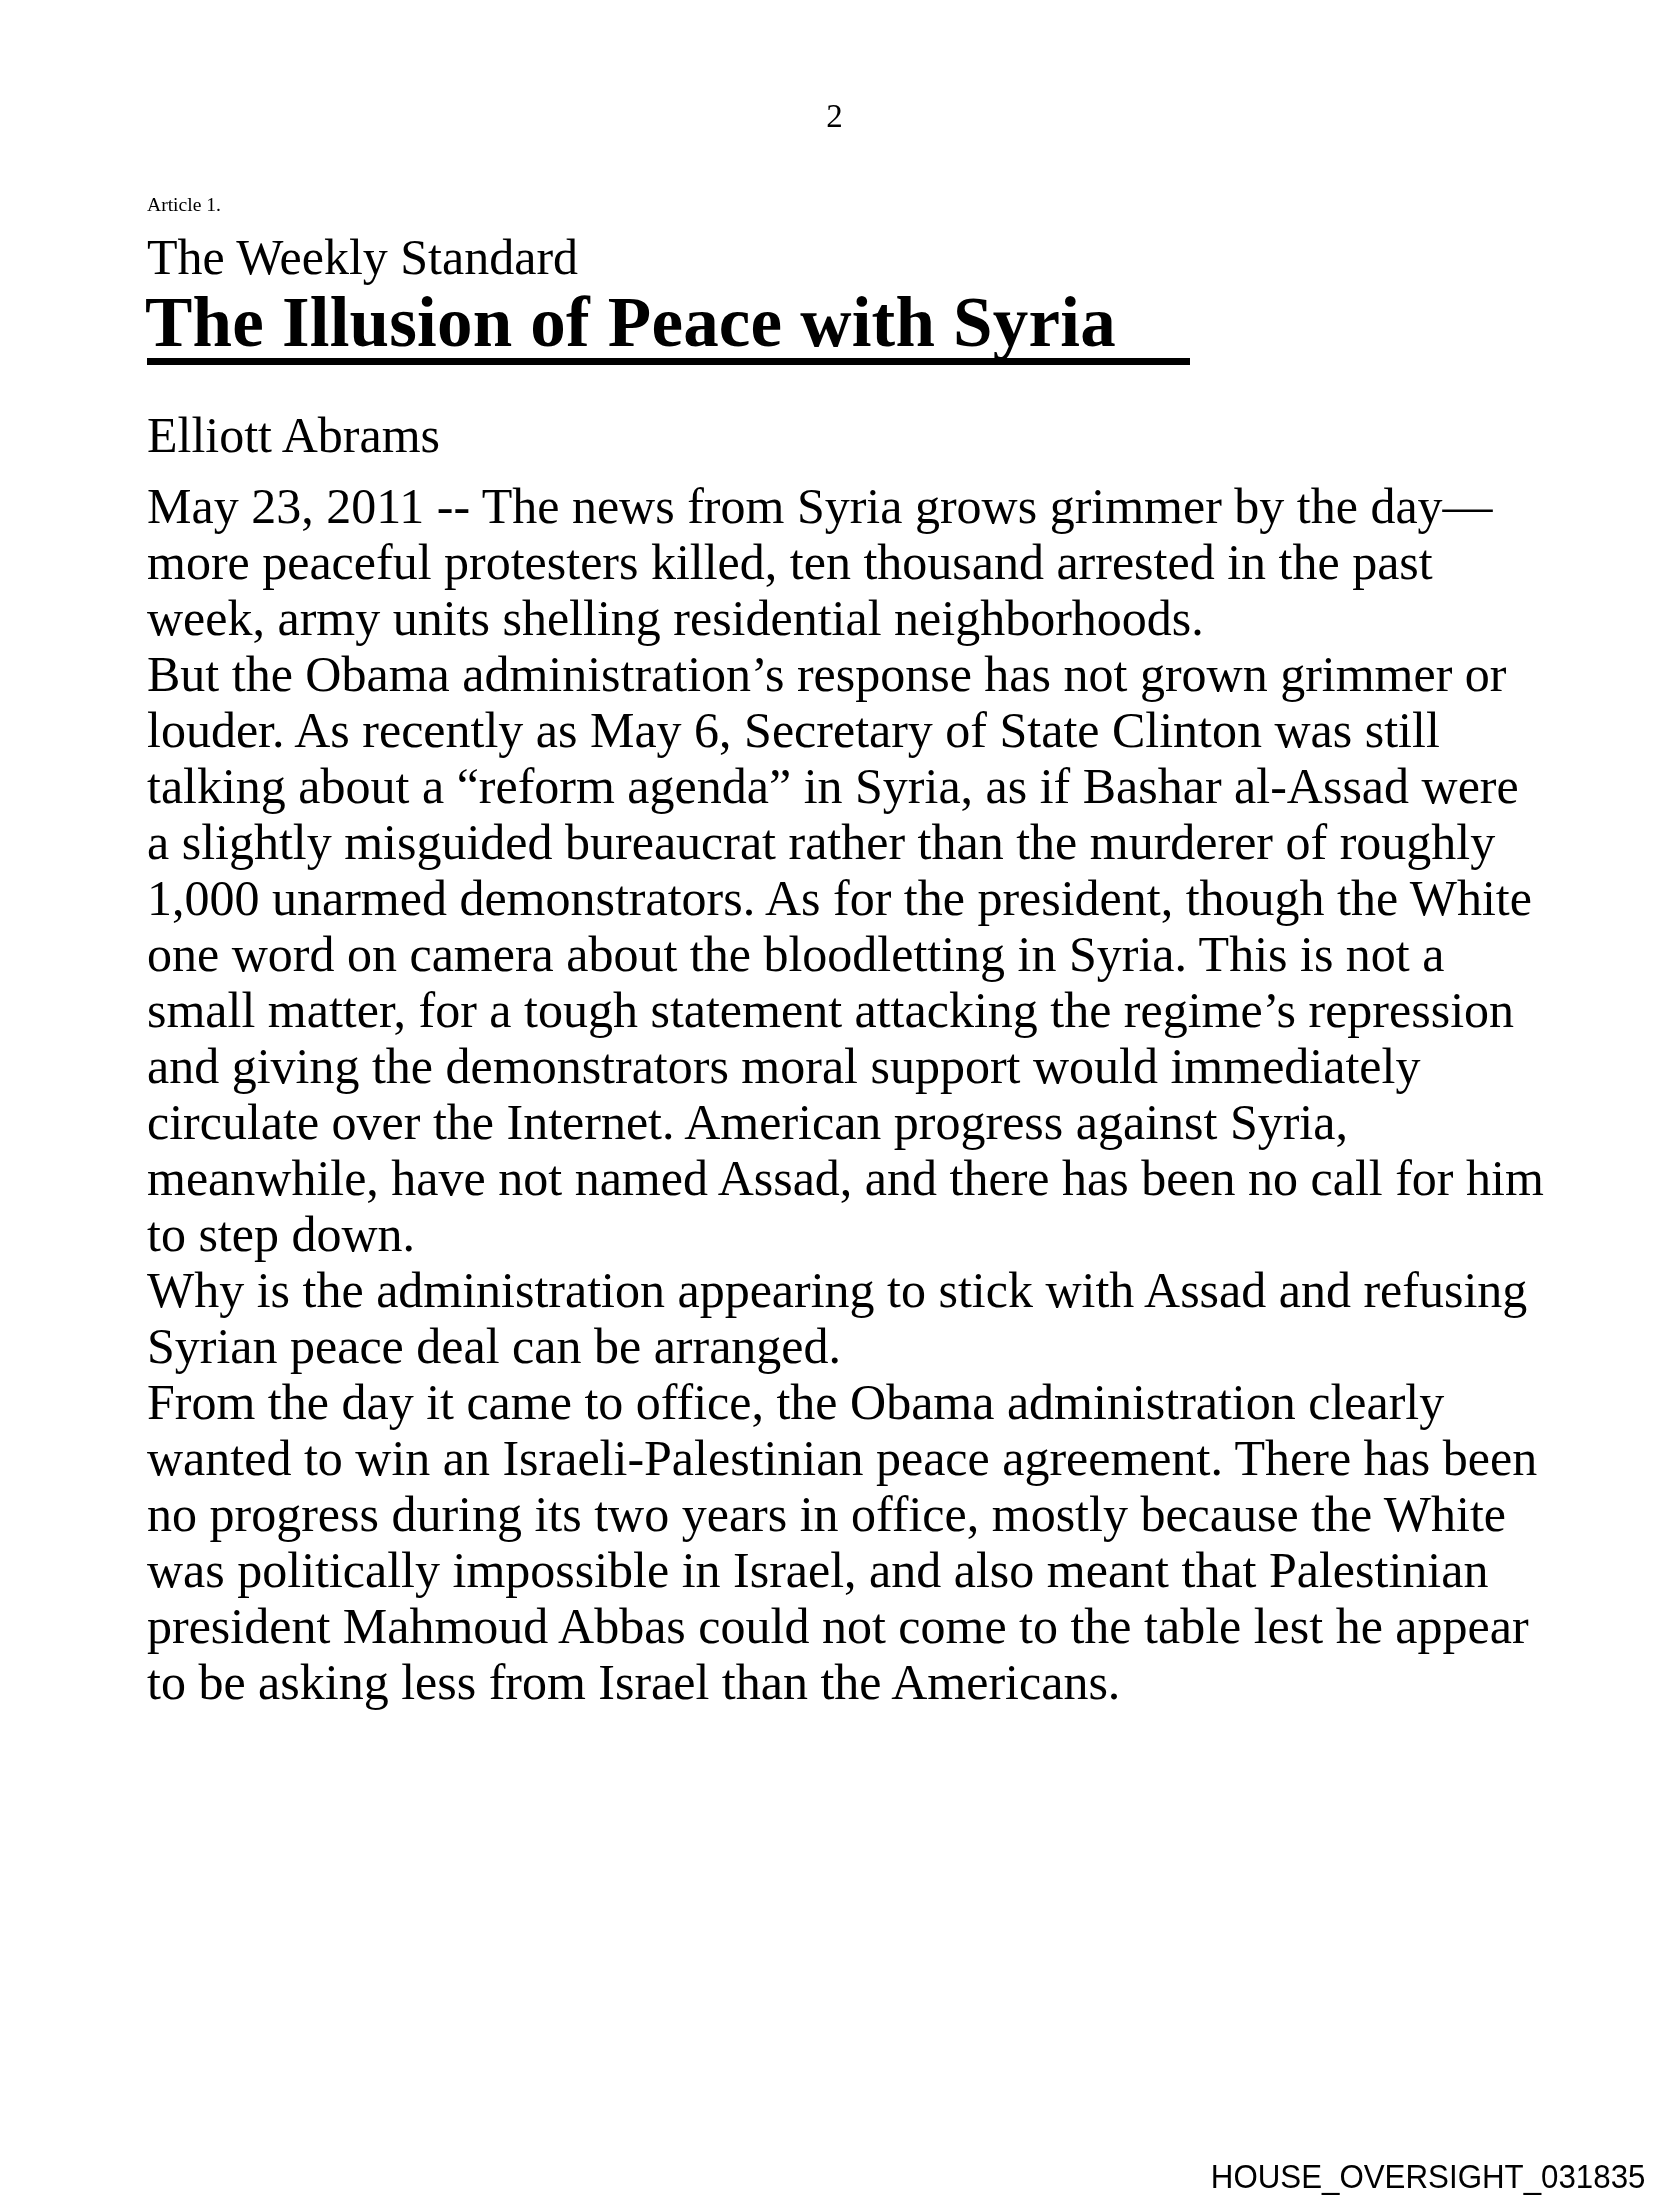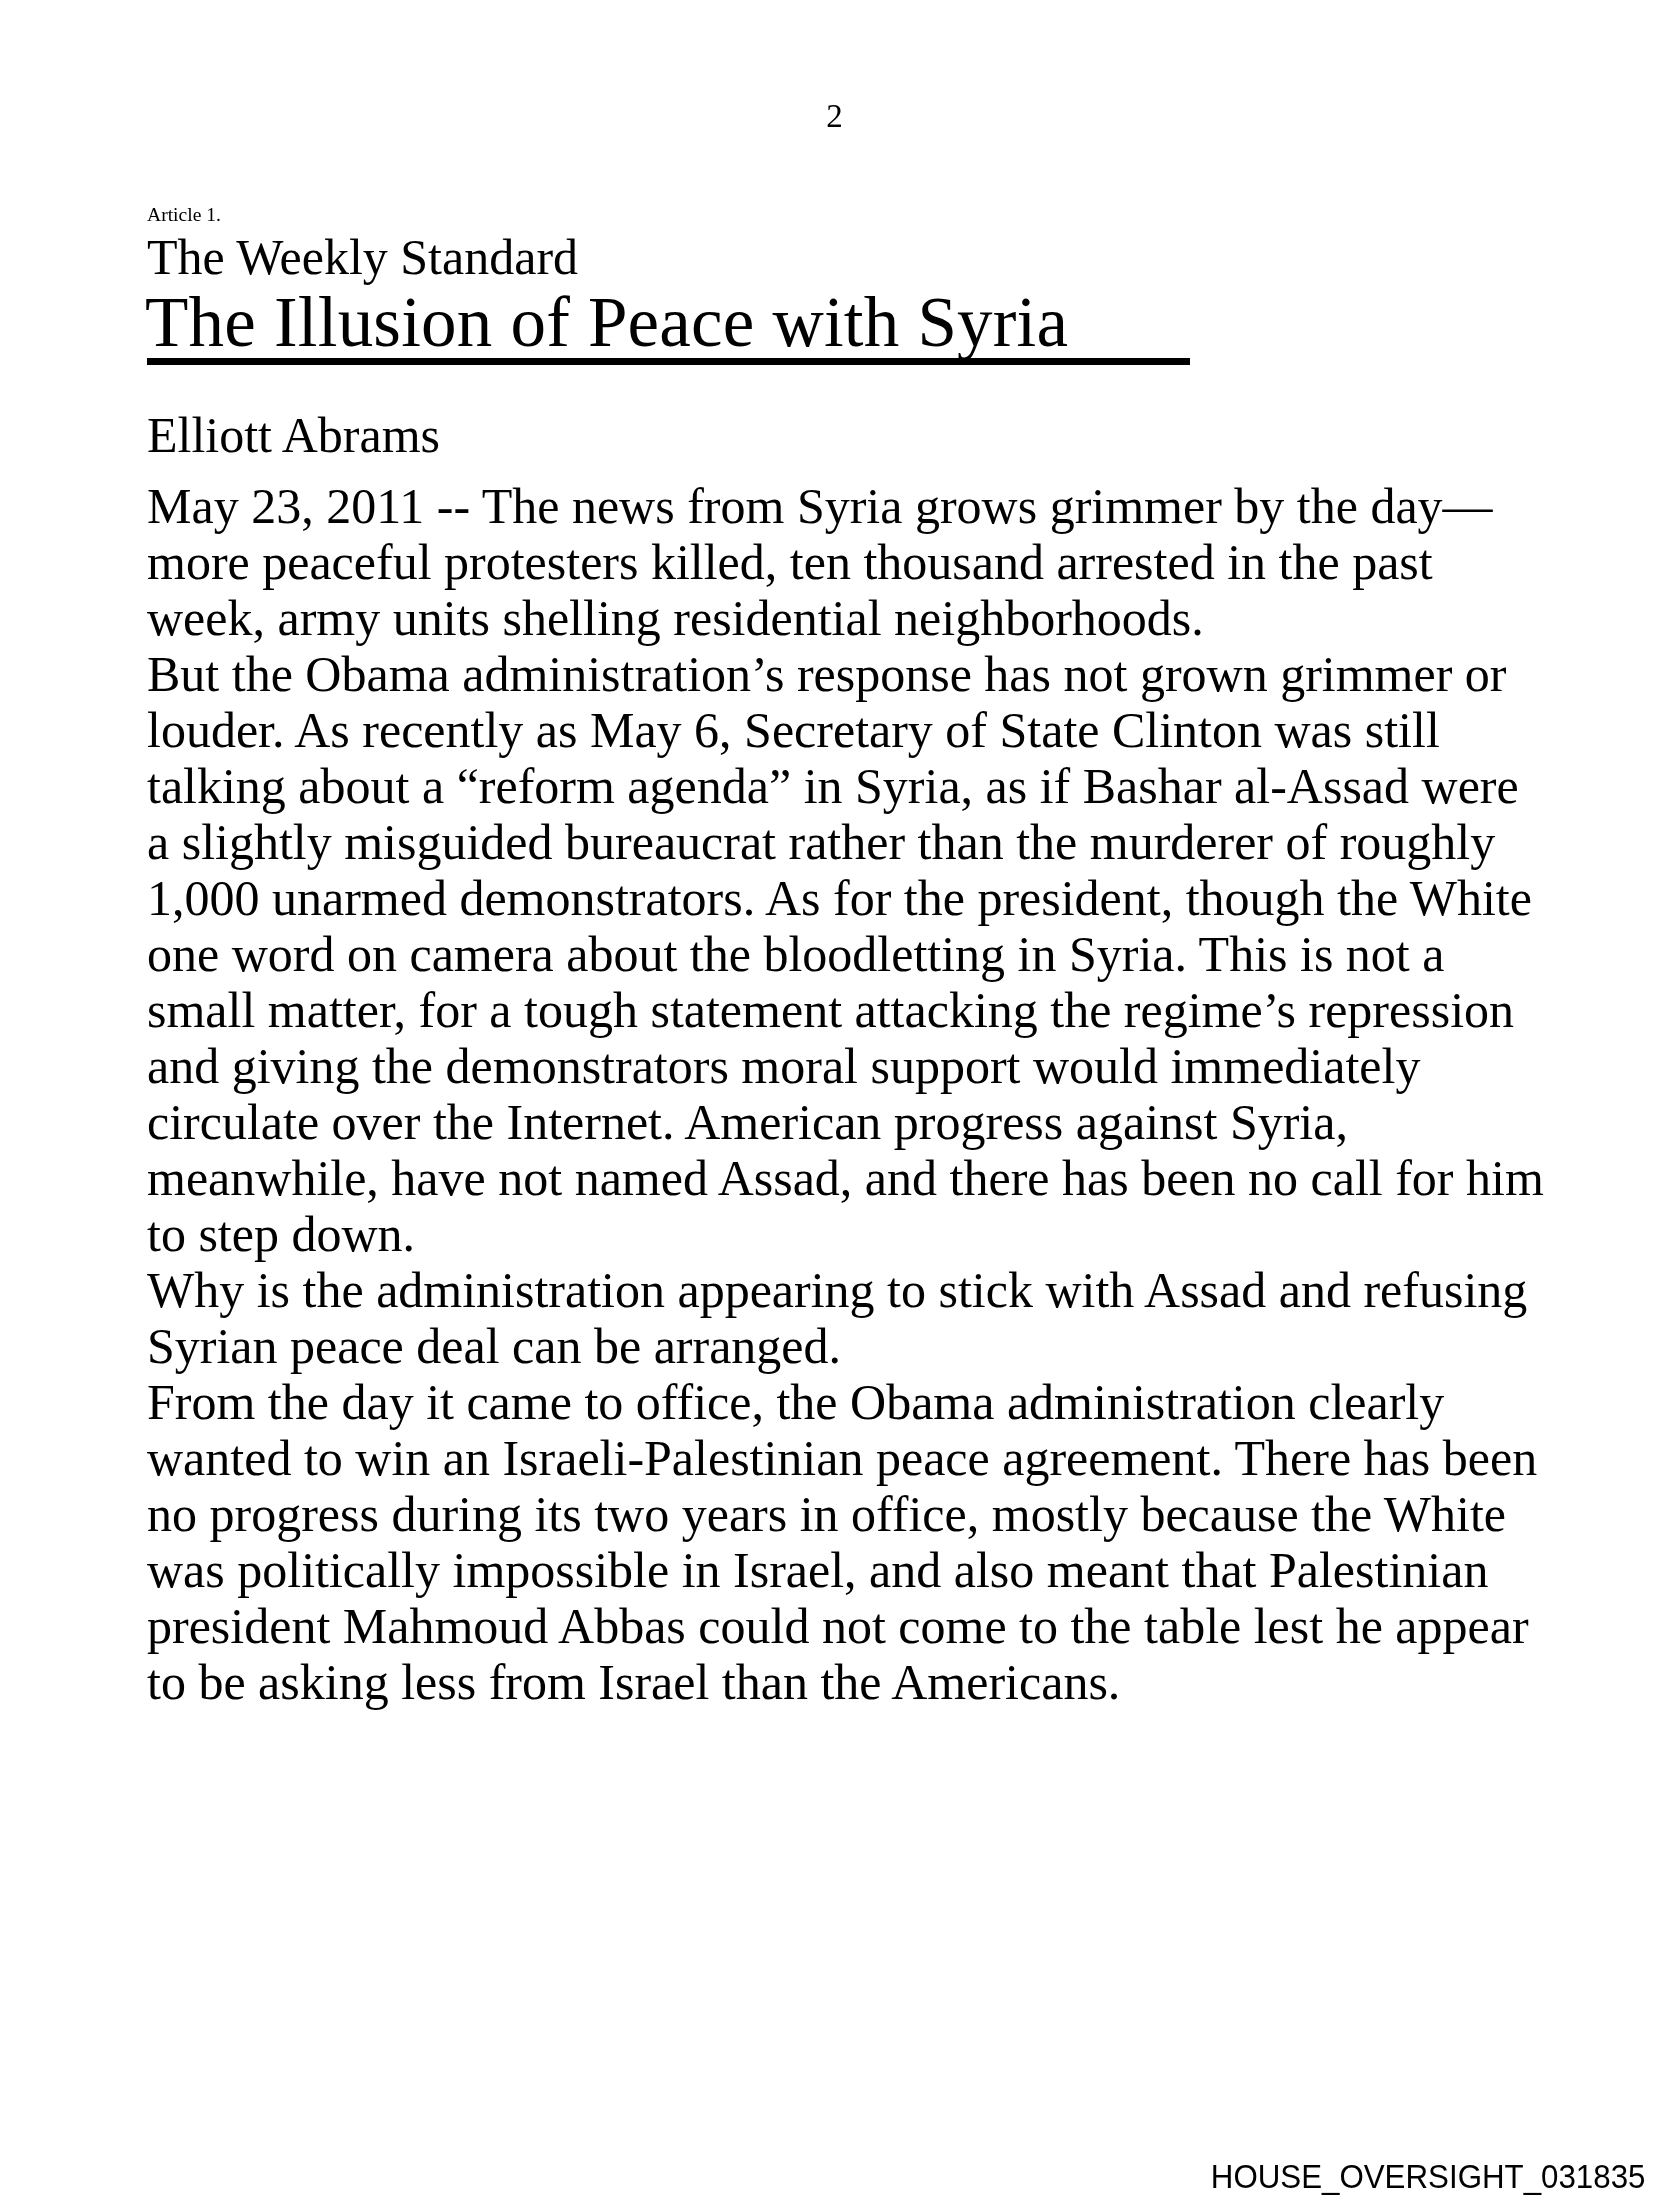--- a/index.html
+++ b/index.html
@@ -20,40 +20,40 @@
     left: 0;
     width: 1669px;
     top: 98px;
     text-align: center;
     font-size: 33px;
     line-height: 37px;
   }
   .article-label {
     position: absolute;
     left: 147px;
-    top: 204px;
+    top: 194px;
     font-size: 19.6px;
     line-height: 22px;
     white-space: nowrap;
   }
   .publication {
     position: absolute;
     left: 147px;
     top: 230px;
     font-size: 50px;
     line-height: 54px;
     white-space: nowrap;
   }
   .headline {
     position: absolute;
     left: 145px;
     top: 284px;
     font-size: 71px;
     line-height: 76px;
-    font-weight: normal;
+    font-weight: bold;
     white-space: nowrap;
     letter-spacing: 0.2px;
   }
   .headline-underline {
     position: absolute;
     left: 147px;
     top: 358px;
     width: 1043px;
     height: 6.5px;
     background: #000000;

